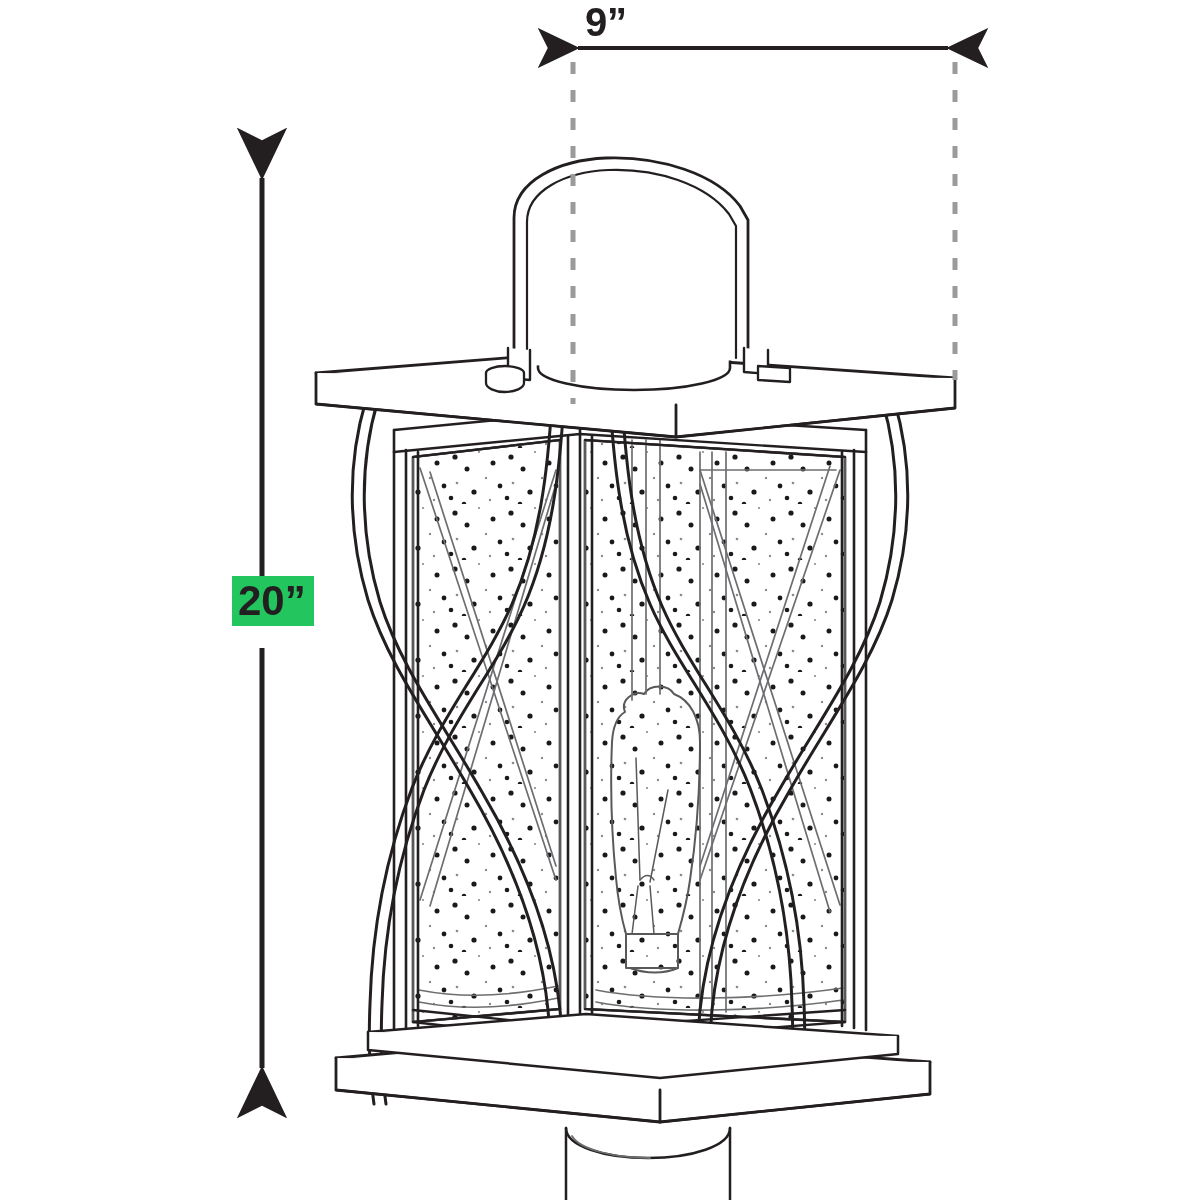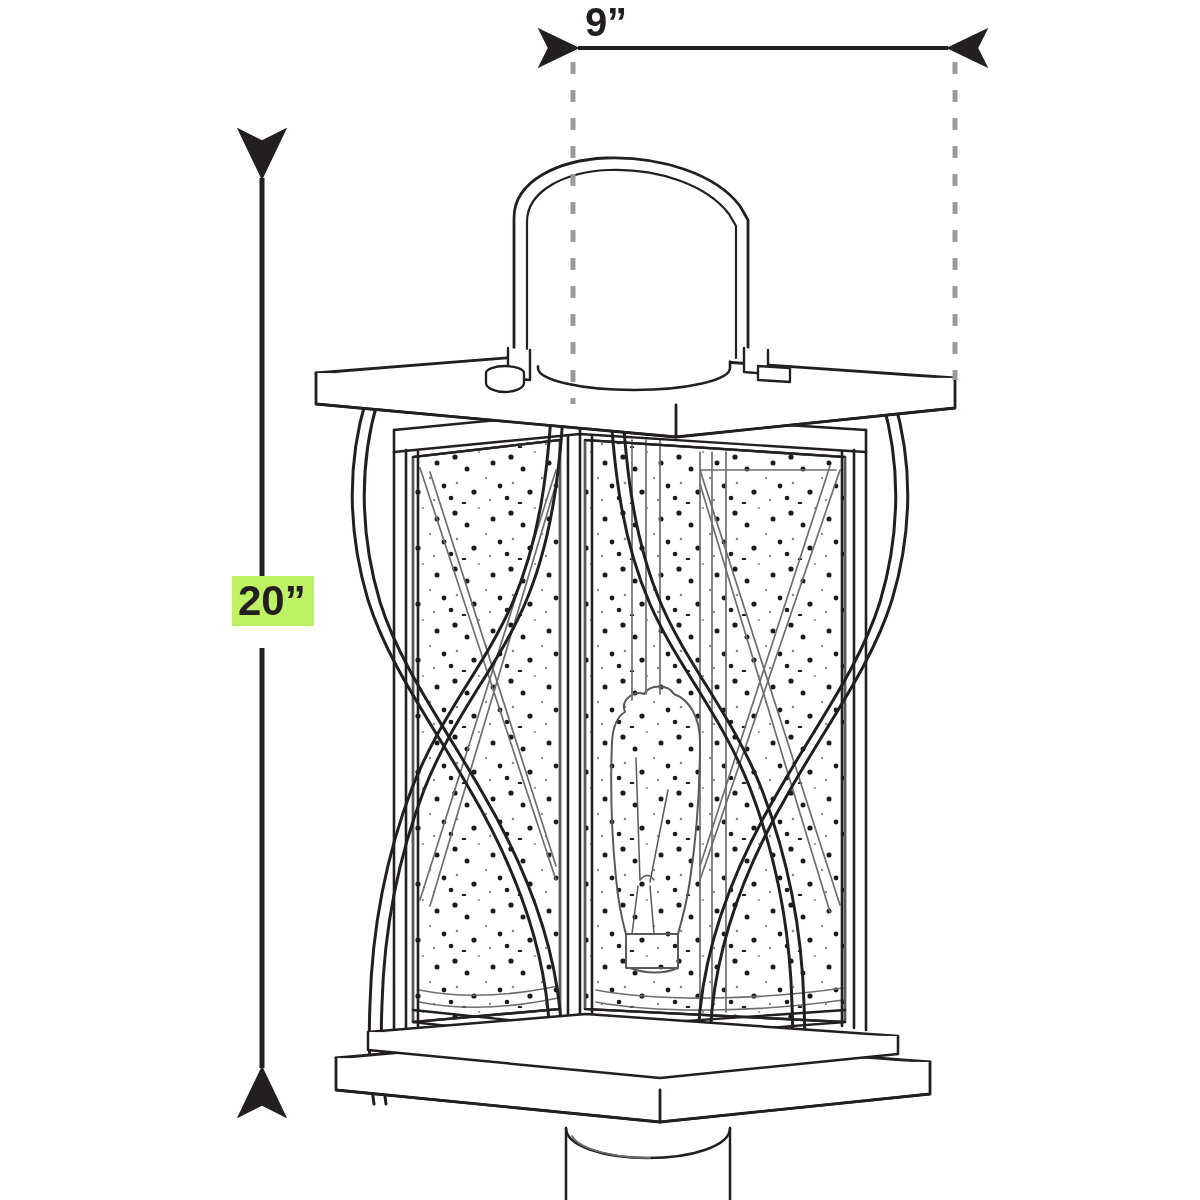--- a/index.html
+++ b/index.html
@@ -40,21 +40,21 @@
     top: 2px;
     width: 1200px;
     text-align: center;
     font-size: 40px;
   }
   #label-width span { position: relative; left: 6px; }
   #label-height {
     left: 232px;
     top: 576px;
     font-size: 42px;
-    background: #bef264;
+    background: #22c55e;
     padding: 4px 8px 4px 6px;
   }
 </style>
 </head>
 <body>
 
 <div id="stage">
 
   <svg id="drawing" viewBox="0 0 1200 1200">
     <defs>

